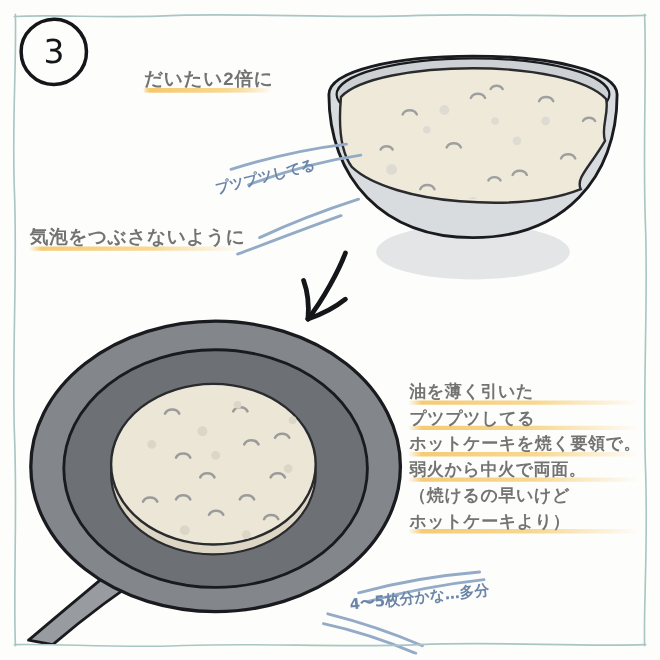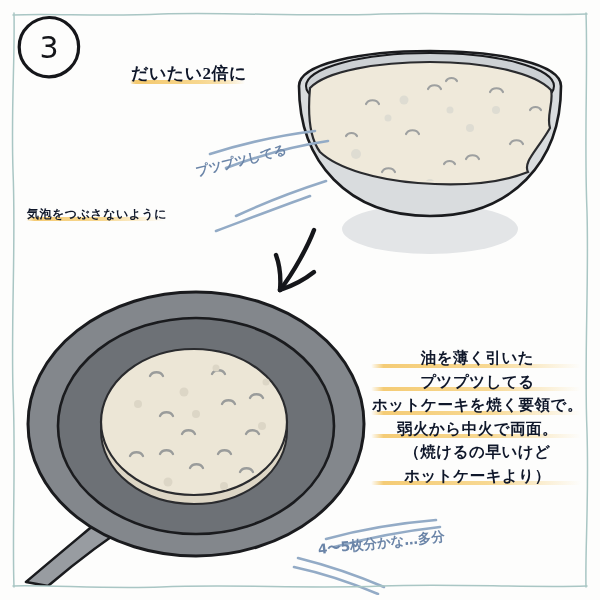--- a/index.html
+++ b/index.html
@@ -41,44 +41,44 @@
     font-weight:400;
     color:#15161a;
     letter-spacing:0;
   }
   
   .textblock{position:absolute;z-index:25;}
   .tline{
     position:relative;
     display:block;
     white-space:nowrap;
-    color:#0f172a;
+    color:#737373;
     font-weight:700;
     line-height:1.42;
     letter-spacing:0.5px;
-    font-family:Liberation Serif, serif;
+    font-family:Liberation Mono, monospace;
   }
   .tline .hl{
     position:absolute;
     left:-1px;right:2px;
     bottom:2px;
     height:4px;
     background:linear-gradient(90deg,
         rgba(244,201,110,0) 0%,
         rgba(244,201,110,.95) 6%,
         rgba(247,214,140,.95) 55%,
         rgba(244,201,110,0) 100%);
     border-radius:2px;
     z-index:-1;
   }
   #text-bowl{left:131px;top:62px;font-size:17px;}
   #text-bowl .tline{font-size:17px;}
   #text-ladle{left:27px;top:206px;font-size:17px;}
-  #text-ladle .tline{font-size:12px;}
-  #text-pan{left:372px;top:346px;font-size:15.5px;text-align:center;}
+  #text-ladle .tline{font-size:17px;}
+  #text-pan{left:372px;top:346px;font-size:15.5px;}
   #text-pan .tline{font-size:15.5px;line-height:1.52;}
 
   
   .bluenote{
     position:absolute;
     color:#6b85a8;
     font-family:"DejaVu Sans","Liberation Sans",sans-serif;
     font-size:13px;
     font-weight:600;
     white-space:nowrap;

